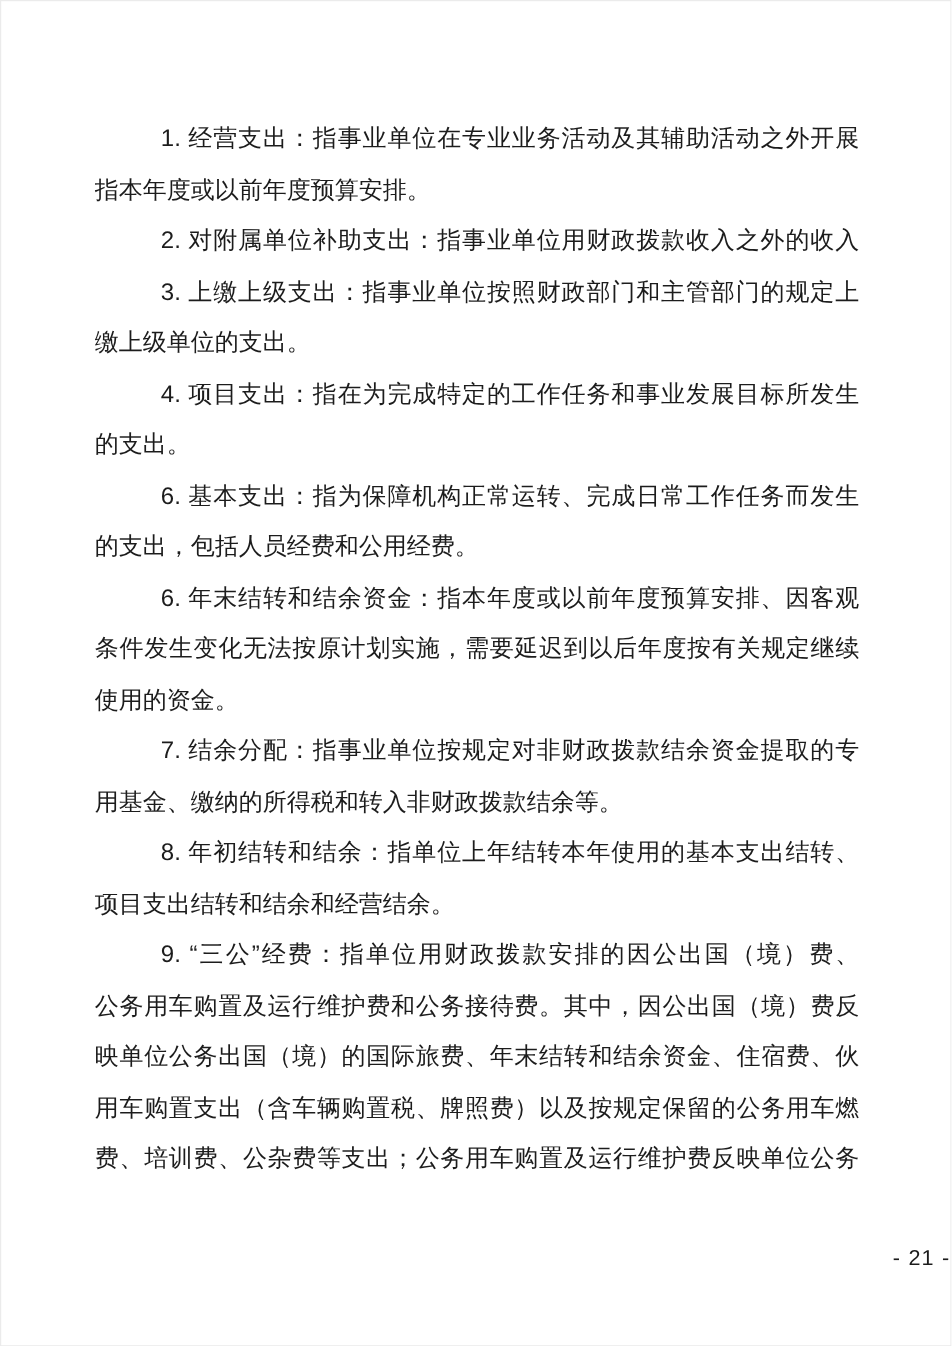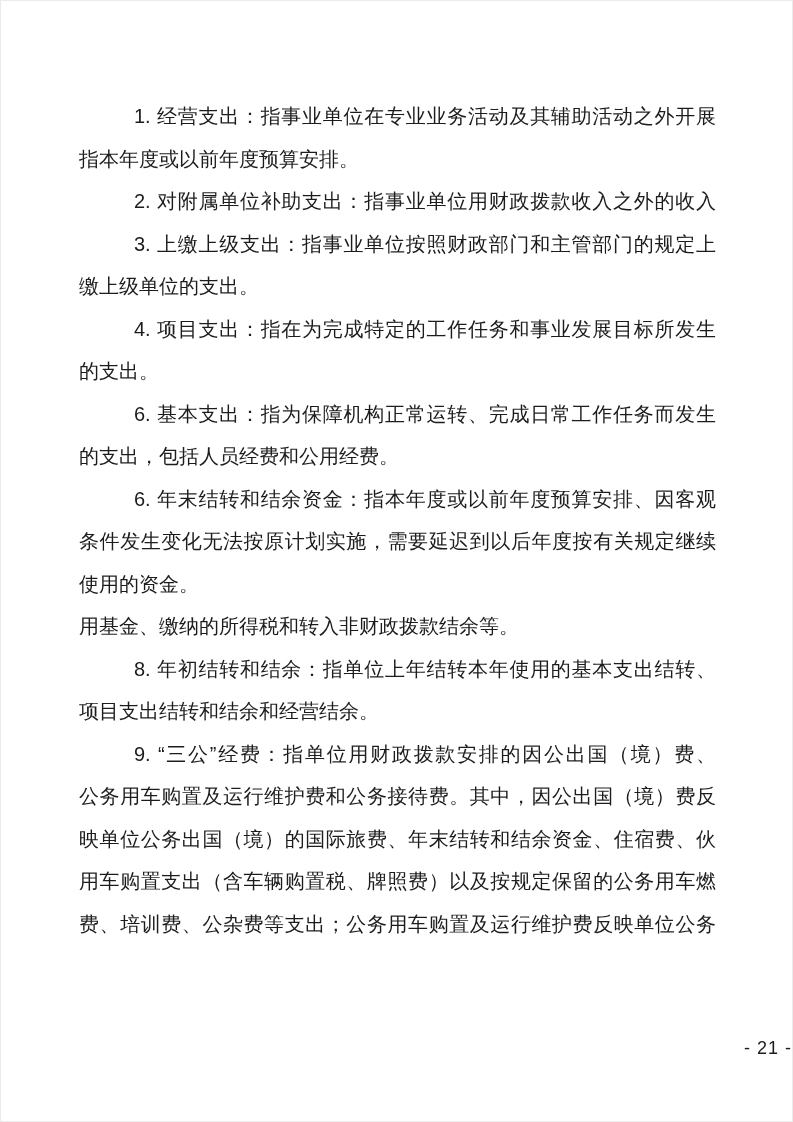--- a/index.html
+++ b/index.html
@@ -63,20 +63,21 @@
       <div class="line indent">2. 对附属单位补助支出：指事业单位用财政拨款收入之外的收入</div>
       <div class="line indent">3. 上缴上级支出：指事业单位按照财政部门和主管部门的规定上</div>
       <div class="line last">缴上级单位的支出。</div>
       <div class="line indent">4. 项目支出：指在为完成特定的工作任务和事业发展目标所发生</div>
       <div class="line last">的支出。</div>
       <div class="line indent">6. 基本支出：指为保障机构正常运转、完成日常工作任务而发生</div>
       <div class="line last">的支出，包括人员经费和公用经费。</div>
       <div class="line indent">6. 年末结转和结余资金：指本年度或以前年度预算安排、因客观</div>
       <div class="line">条件发生变化无法按原计划实施，需要延迟到以后年度按有关规定继续</div>
       <div class="line last">使用的资金。</div>
+      <div class="line indent">7. 结余分配：指事业单位按规定对非财政拨款结余资金提取的专</div>
       <div class="line last">用基金、缴纳的所得税和转入非财政拨款结余等。</div>
       <div class="line indent">8. 年初结转和结余：指单位上年结转本年使用的基本支出结转、</div>
       <div class="line last">项目支出结转和结余和经营结余。</div>
       <div class="line indent">9. “三公”经费：指单位用财政拨款安排的因公出国（境）费、</div>
       <div class="line">公务用车购置及运行维护费和公务接待费。其中，因公出国（境）费反</div>
       <div class="line">映单位公务出国（境）的国际旅费、年末结转和结余资金、住宿费、伙食</div>
       <div class="line">用车购置支出（含车辆购置税、牌照费）以及按规定保留的公务用车燃</div>
       <div class="line">费、培训费、公杂费等支出；公务用车购置及运行维护费反映单位公务</div>
     </div>
   <div class="footer">

